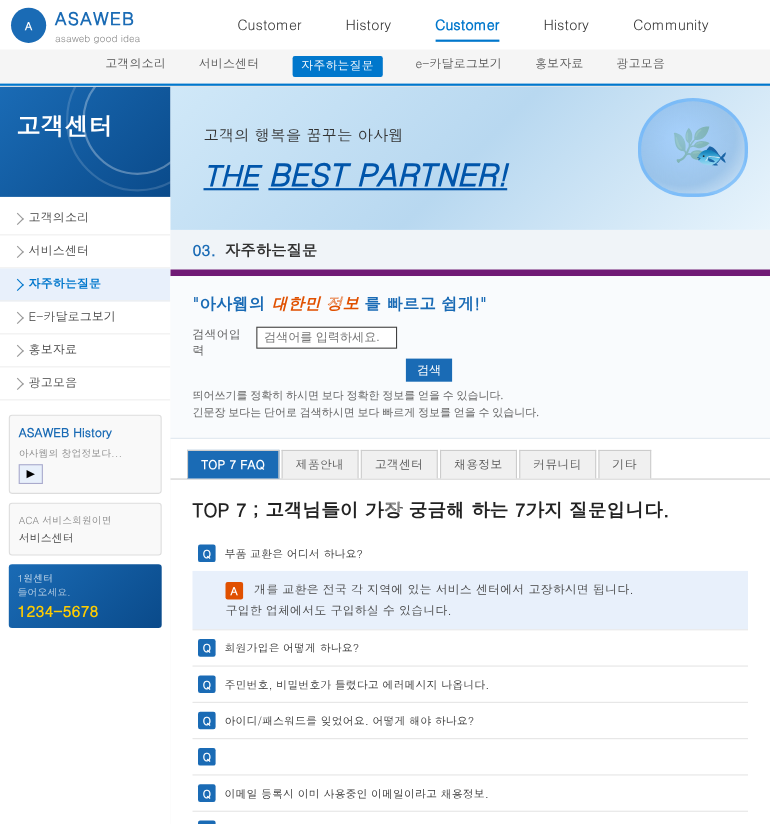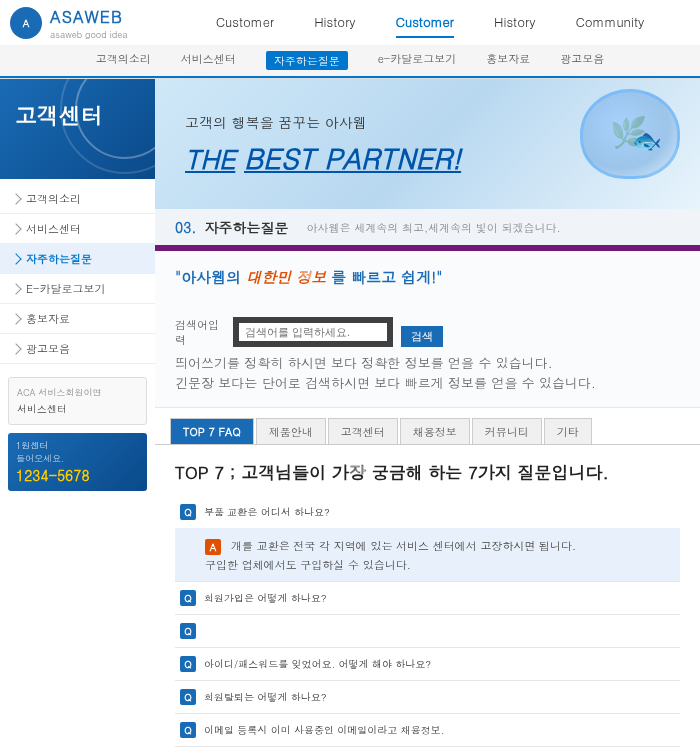--- a/index.html
+++ b/index.html
@@ -63,25 +63,25 @@
     #page-title-area { display: flex; align-items: center; gap: 8px; }
     #page-number { font-size: 14px; font-weight: bold; color: #1a6bb5; }
     #page-title-kr { font-size: 14px; font-weight: bold; color: #333; }
     #page-desc { font-size: 11px; color: #888; margin-left: 10px; }
     #breadcrumb { font-size: 10px; color: #888; }
     
     
     #search-area { padding: 15px 20px; background: #f9fbfd; border-bottom: 1px solid #e0e8f0; }
     #search-title { font-size: 15px; color: #1a6bb5; font-weight: bold; margin-bottom: 10px; }
     #search-title em { color: #e05000; }
-    #search-row { display: flex; align-items: flex-end; gap: 8px; margin-bottom: 6px; }
+    #search-row { display: flex; align-items: flex-start; gap: 8px; margin-bottom: 6px; }
     #search-label { font-size: 11px; color: #555; width: 50px; }
-    #search-input { border: 6px solid #404040; padding: 3px 6px; font-size: 11px; width: 160px; }
+    #search-input { border: 1px solid #404040; padding: 3px 6px; font-size: 11px; width: 128px; }
     #search-btn { background: #1a6bb5; color: #fff; border: none; padding: 3px 10px; font-size: 11px; cursor: pointer; margin-top: 29px; }
-    #search-hint { font-size: 13px; color: #666; line-height: 1.5; }
+    #search-hint { font-size: 10px; color: #666; line-height: 1.5; font-family: Liberation Serif, serif; }
     
     
     #tabs { display: flex; border-bottom: 1px solid #ccc; padding: 0 15px; margin-top: 10px; }
     .tab-item { padding: 5px 12px; font-size: 11px; color: #555; cursor: pointer; border: 1px solid #ccc; border-bottom: none; margin-right: 2px; background: #f0f0f0; }
     .tab-item.active { background: #1a6bb5; color: #fff; font-weight: bold; }
     
     
     #faq-section { padding: 15px 20px; }
     #faq-main-title { font-size: 17px; color: #222; font-weight: bold; margin-bottom: 12px; }
     
@@ -158,20 +158,25 @@
         <span class="sidebar-arrow"></span>
         <span>홍보자료</span>
       </div>
       <div class="sidebar-menu-item">
         <span class="sidebar-arrow"></span>
         <span>광고모음</span>
       </div>
     </div>
     <div id="sidebar-bottom">
       <div class="sidebar-widget">
+        <div class="widget-title">ASAWEB History</div>
+        <div class="widget-sub">아사웹의 창업정보다...</div>
+        <button class="widget-btn">▶</button>
+      </div>
+      <div class="sidebar-widget">
         <div style="font-size:9px;color:#888;margin-bottom:3px;">ACA 서비스회원이면</div>
         <div style="font-size:10px;color:#444;">서비스센터</div>
       </div>
       <div class="phone-widget">
         <div class="phone-label">1원센터</div>
         <div style="font-size:9px;color:rgba(255,255,255,0.7);">들어오세요.</div>
         <div class="phone-number">1234-5678</div>
       </div>
     </div>
   </div>
@@ -191,21 +196,20 @@
         <div id="fish-bowl">
           <div id="fish">🐟</div>
         </div>
       </div>
     </div>
 
     <div id="page-header">
       <div id="page-title-area">
         <span id="page-number">03.</span>
         <span id="page-title-kr">자주하는질문</span>
-        <span id="page-desc">아사웹은 세계속의 최고,세계속의 빛이 되겠습니다.</span>
       </div>
     </div>
 
     <div id="search-area">
       <div id="search-title">
         <span>"아사웹의</span>
         <em>대한민 정보</em>
         <span>를 빠르고 쉽게!"</span>
       </div>
       <div id="search-row">
@@ -245,34 +249,34 @@
       <div class="faq-item">
         <div class="faq-question">
           <span class="faq-q-badge">Q</span>
           <span class="faq-q-text">회원가입은 어떻게 하나요?</span>
         </div>
       </div>
 
       <div class="faq-item">
         <div class="faq-question">
           <span class="faq-q-badge">Q</span>
+          <span class="faq-q-text">주민번호, 비밀번호가 틀렸다고 에러메시지 나옵니다.</span>
         </div>
       </div>
 
       <div class="faq-item">
         <div class="faq-question">
           <span class="faq-q-badge">Q</span>
           <span class="faq-q-text">아이디/패스워드를 잊었어요. 어떻게 해야 하나요?</span>
         </div>
       </div>
 
       <div class="faq-item">
         <div class="faq-question">
           <span class="faq-q-badge">Q</span>
-          <span class="faq-q-text">회원탈퇴는 어떻게 하나요?</span>
         </div>
       </div>
 
       <div class="faq-item">
         <div class="faq-question">
           <span class="faq-q-badge">Q</span>
           <span class="faq-q-text">이메일 등록시 이미 사용중인 이메일이라고 채용정보.</span>
         </div>
       </div>
 

